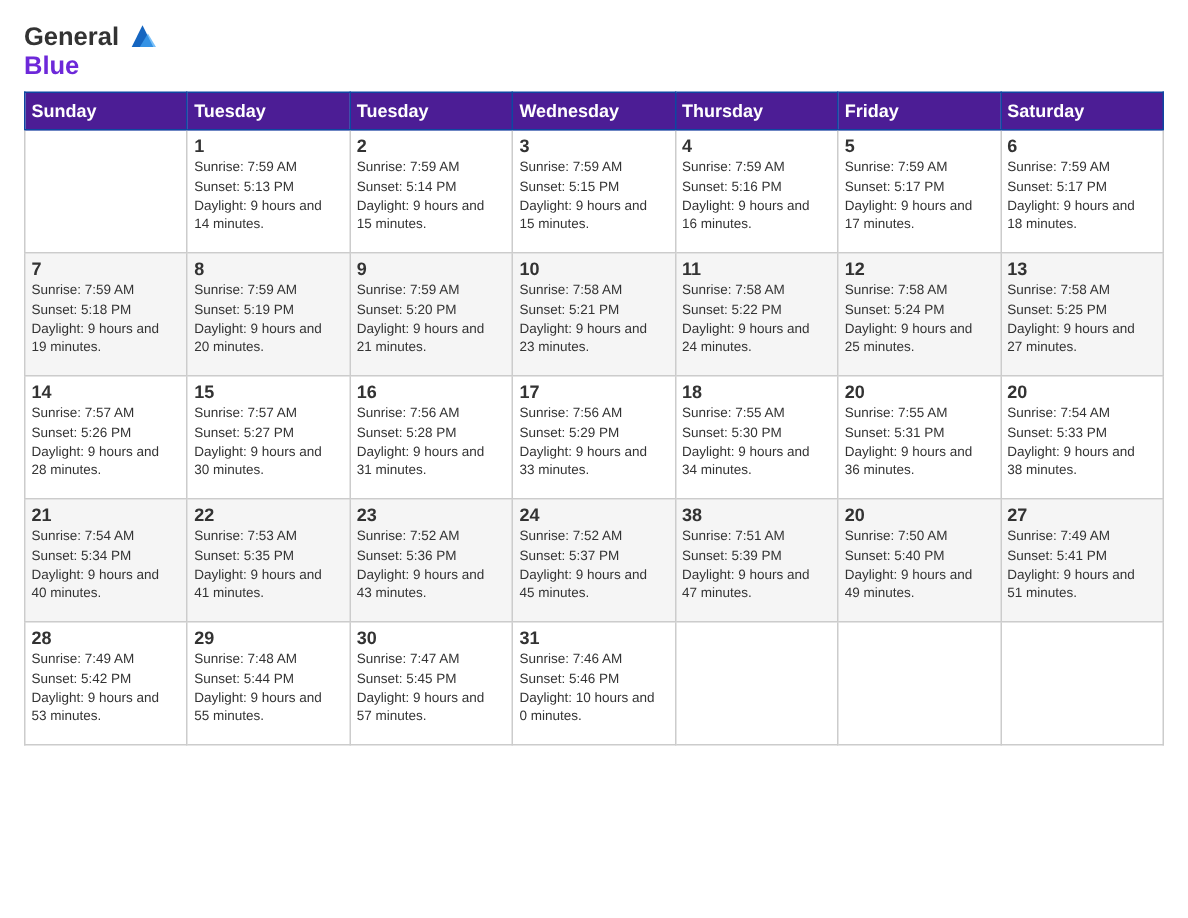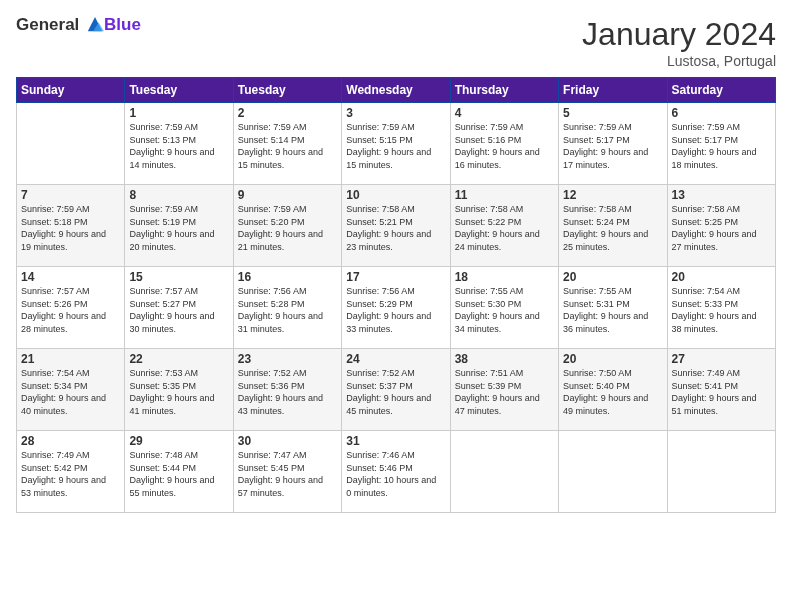--- a/index.html
+++ b/index.html
@@ -21,21 +21,21 @@
       justify-content: space-between;
       align-items: flex-start;
       margin-bottom: 8px;
     }
     .logo {
       display: flex;
       align-items: center;
     }
     .logo-text {
       display: flex;
-      flex-direction: row;
+      flex-direction: column;
       line-height: 1;
       justify-content: flex-end;
     }
     .logo-icon {
       width: 18px;
       height: 20px;
       margin-left: 2px;
       margin-top: -2px;
     }
     .title-block {
@@ -103,24 +103,20 @@
       <div class="logo-text">
         <span style="font-size:17px;font-weight:bold;color:#333;line-height:1.1;">General
           <svg class="logo-icon" viewBox="0 0 20 22" style="display:inline-block;vertical-align:middle;margin-left:2px;" width="16" height="18">
             <polygon points="2,18 10,2 18,18" fill="#1565c0"></polygon>
             <polygon points="8,18 14,8 20,18" fill="#42a5f5" opacity="0.7"></polygon>
           </svg>
         </span>
         <span style="font-size:17px;font-weight:bold;color:#6d28d9;line-height:1.1;">Blue</span>
       </div>
     </div>
-    <div class="title-block">
-      <div class="month-year">January 2024</div>
-      <div class="location">Lustosa, Portugal</div>
-    </div>
   </div>
 
   <table class="calendar">
     <thead>
       <tr>
 
       <th>Sunday</th>
           <th>Tuesday</th>
           <th>Tuesday</th>
           <th>Wednesday</th>

